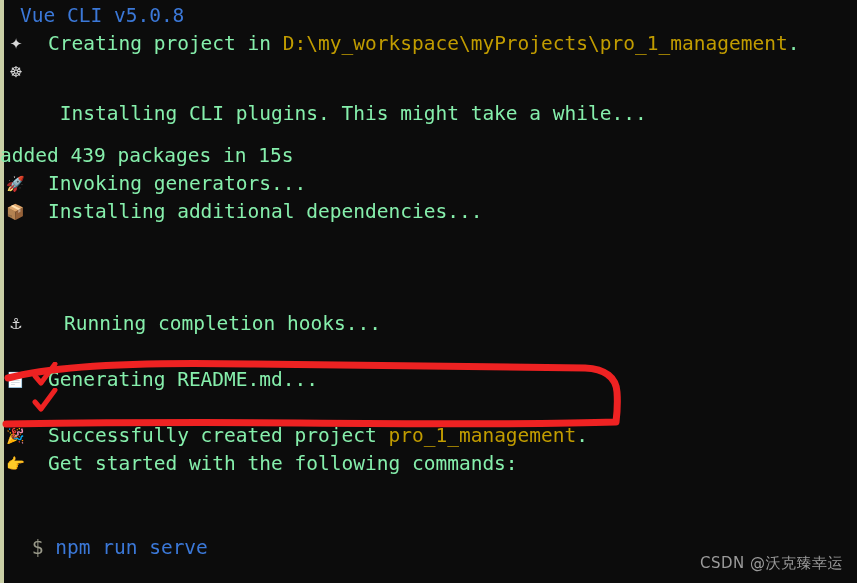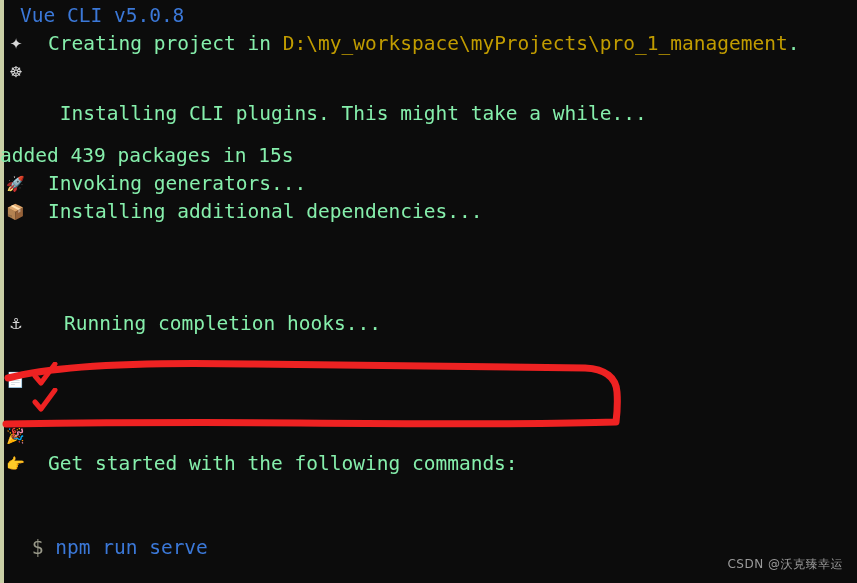--- a/index.html
+++ b/index.html
@@ -77,21 +77,21 @@
     width: 26px; height: 26px;
     pointer-events: none;
   }
 
   
   #watermark {
     position: absolute;
     right: 14px;
     bottom: 10px;
     font-family: "DejaVu Sans", "Liberation Sans", sans-serif;
-    font-size: 12px;
+    font-size: 15px;
     color: #9b9b9b;
     letter-spacing: 0.5px;
   }
 </style>
 </head>
 <body>
 
 <div id="screen">
 
   <div id="scroll-strip">
@@ -105,21 +105,23 @@
       <div class="ico" style="top: 58px;">☸</div>
       <div class="line" style="top: 58px; left: 48px; margin-top: 42px;"><span class="c-white"> Installing CLI plugins. This might take a while...</span></div>
       <div class="line" style="top: 142px; left: 0px;"><span class="c-white">added 439 packages in 15s</span></div>
       <div class="ico" style="top: 170px;">🚀</div>
       <div class="line" style="top: 170px; left: 48px;"><span class="c-white">Invoking generators...</span></div>
       <div class="ico" style="top: 198px;">📦</div>
       <div class="line" style="top: 198px; left: 48px;"><span class="c-white">Installing additional dependencies...</span></div>
       <div class="ico" style="top: 310px;">⚓</div>
       <div class="line" style="top: 310px; left: 48px; margin-left: 16px;"><span class="c-white">Running completion hooks...</span></div>
       <div class="ico" style="top: 366px;">📄</div>
+      <div class="line" style="top: 366px; left: 48px;"><span class="c-white">Generating README.md...</span></div>
       <div class="ico" style="top: 422px;">🎉</div>
+      <div class="line" style="top: 422px; left: 48px;"><span class="c-white">Successfully created project </span><span class="c-gold">pro_1_management</span><span class="c-white">.</span></div>
       <div class="ico" style="top: 450px;">👉</div>
       <div class="line" style="top: 450px; left: 48px;"><span class="c-white">Get started with the following commands:</span></div>
       <div class="line" style="top: 534px; left: 20px;"><span class="c-gray"> $ </span><span class="c-cmd">npm run serve</span></div>
     </div>
 
   <svg id="annot" viewBox="0 0 660 84" width="660" height="84">
     <path d="M 8 26
              C 60 12, 150 10, 250 12
              C 360 14, 470 14, 585 16
              C 606 17, 616 26, 617 40

